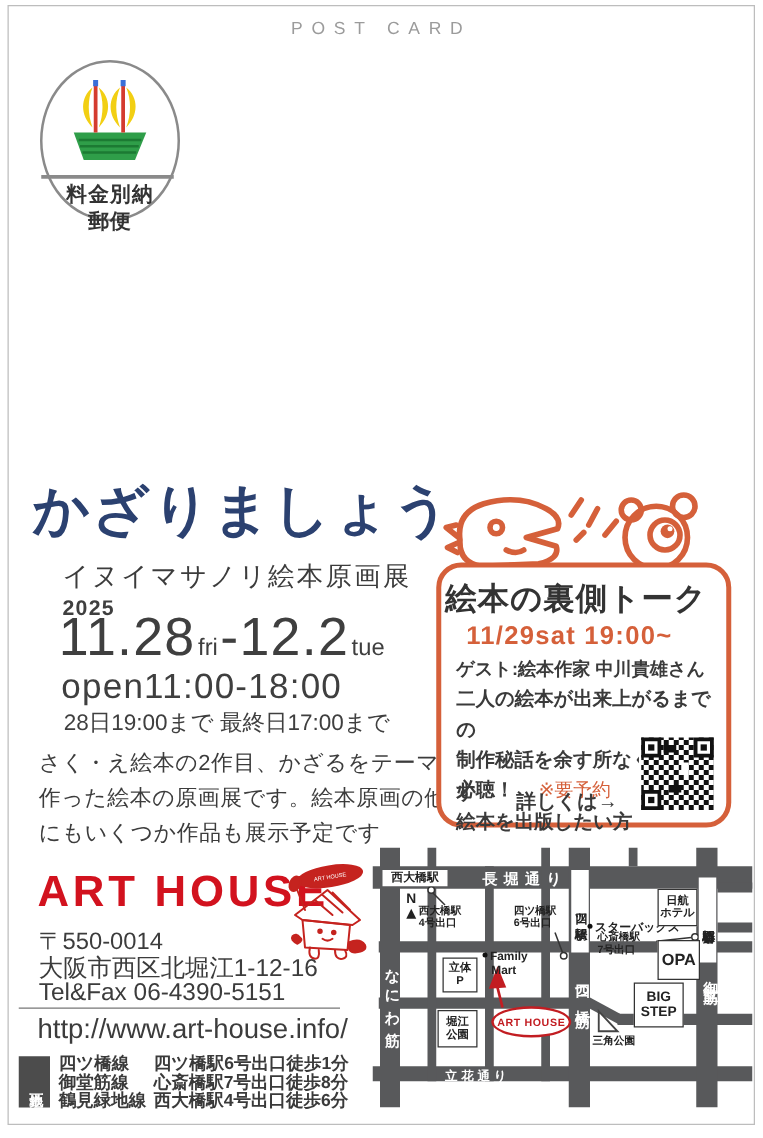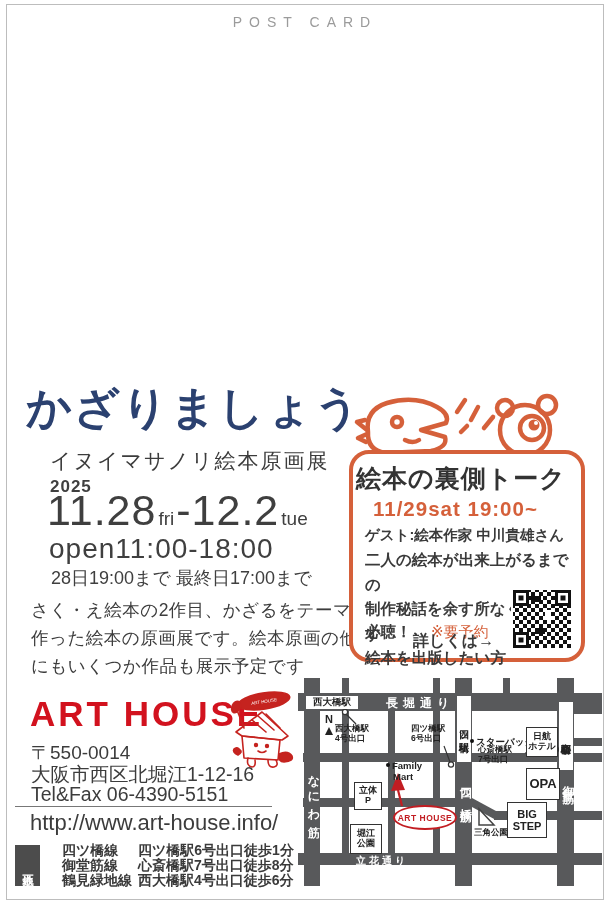--- a/index.html
+++ b/index.html
@@ -36,43 +36,62 @@
   
   .venue-name{left:30px;top:694px;font-size:35px;font-weight:bold;color:#d2121e;letter-spacing:3px;}
   .v-postal{left:31px;top:740px;font-size:19px;color:#3c3c3c;}
   .v-address{left:31px;top:761px;font-size:19.5px;color:#3c3c3c;}
   .v-tel{left:31px;top:783px;font-size:19.5px;color:#3c3c3c;}
   .v-sep{left:15px;top:806px;width:257px;height:1px;background:#777;}
   .v-url{left:30px;top:810px;font-size:22px;color:#3c3c3c;}
   .subway-block{left:15px;top:845px;width:25px;height:41px;background:#4c4c4c;display:flex;align-items:center;justify-content:center;}
   .subway-block .vtext{color:#fff;font-size:11px;font-weight:bold;line-height:1;}
   .subway-rows{left:47px;top:843px;font-size:14px;font-weight:bold;color:#3a3a3a;}
-  .subway-row{display:flex;line-height:14.8px;margin-left:15px;}
+  .subway-row{display:flex;line-height:14.8px;}
   .subway-line{width:76px;}
   .vtext{writing-mode:vertical-rl;text-orientation:upright;}
   
   .map{left:298px;top:678px;width:304px;height:208px;}
   .map svg.base{position:absolute;left:0;top:0;}
   .map-label{position:absolute;color:#222;font-weight:bold;}
   .roadtxt{color:#fff;}
-  .box{position:absolute;background:#fff;border:1px solid #333;display:flex;flex-direction:column;align-items:center;justify-content:center;line-height:1.1;font-weight:bold;color:#222;text-align:center;margin-top:16px;}
+  .box{position:absolute;background:#fff;border:1px solid #333;display:flex;flex-direction:column;align-items:center;justify-content:center;line-height:1.1;font-weight:bold;color:#222;text-align:center;}
   .stationbox{position:absolute;background:#fff;display:flex;align-items:center;justify-content:center;font-weight:bold;color:#222;}
   .dot{display:inline-block;width:4px;height:4px;background:#111;border-radius:50%;vertical-align:2px;margin-right:2px;}
   .arthouse-oval{position:absolute;left:95px;top:127px;width:60px;height:21px;border:2px solid #c21d22;border-radius:50%;display:flex;align-items:center;justify-content:center;font-size:8.5px;font-weight:bold;color:#c21d22;background:#fff;letter-spacing:0.5px;}
   .compass-n{position:absolute;left:27px;top:36px;font-size:11px;font-weight:bold;color:#222;text-align:center;line-height:1;}
   .compass-tri{width:0;height:0;border-left:4.5px solid transparent;border-right:4.5px solid transparent;border-bottom:8px solid #222;margin:2px auto 0;}
 </style>
 </head>
 <body>
 
 <div class="card">
   <div class="border-frame"></div>
 
   <div class="abs postcard-label">POST CARD</div>
 
+  <div class="abs stamp">
+    <svg class="abs" style="left:13px;top:10px;" width="82" height="78" viewBox="0 0 82 78">
+      <polygon points="12,46 70,46 61,68 20,68" fill="#2f9e49"></polygon>
+      <line x1="16" y1="52" x2="66" y2="52" stroke="#1c7a33" stroke-width="2"></line>
+      <line x1="17" y1="57" x2="64" y2="57" stroke="#1c7a33" stroke-width="2"></line>
+      <line x1="19" y1="62" x2="62" y2="62" stroke="#1c7a33" stroke-width="2"></line>
+      <rect x="28" y="8" width="3" height="38" fill="#d43b2f"></rect>
+      <rect x="50" y="8" width="3" height="38" fill="#d43b2f"></rect>
+      <rect x="27.5" y="4" width="4" height="5" fill="#3a6fd8"></rect>
+      <rect x="49.5" y="4" width="4" height="5" fill="#3a6fd8"></rect>
+      <path d="M27,10 C17,18 17,32 27,42 C23,31 23,20 27,10 Z" fill="#f2cf13"></path>
+      <path d="M32,10 C42,18 42,32 32,42 C36,31 36,20 32,10 Z" fill="#f2cf13"></path>
+      <path d="M49,10 C39,18 39,32 49,42 C45,31 45,20 49,10 Z" fill="#f2cf13"></path>
+      <path d="M54,10 C64,18 64,32 54,42 C58,31 58,20 54,10 Z" fill="#f2cf13"></path>
+    </svg>
+    <div class="abs stamp-chord"></div>
+    <div class="abs stamp-text" style="top:95px;">料金別納</div>
+    <div class="abs stamp-text" style="top:116px;">郵便</div>
+  </div>
 
   <div class="abs ex-title">かざりましょう</div>
   <div class="abs ex-subtitle">イヌイマサノリ絵本原画展</div>
   <div class="abs ex-year">2025</div>
   <div class="abs ex-date">
     <span class="d-big">11.28</span>
     <span class="d-small">fri</span>
     <span class="d-big">-</span>
     <span class="d-big">12.2</span>
     <span class="d-small">tue</span>

